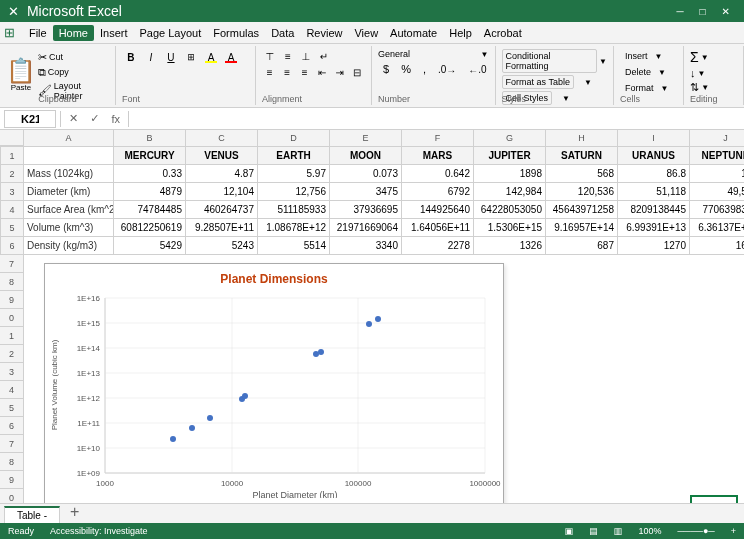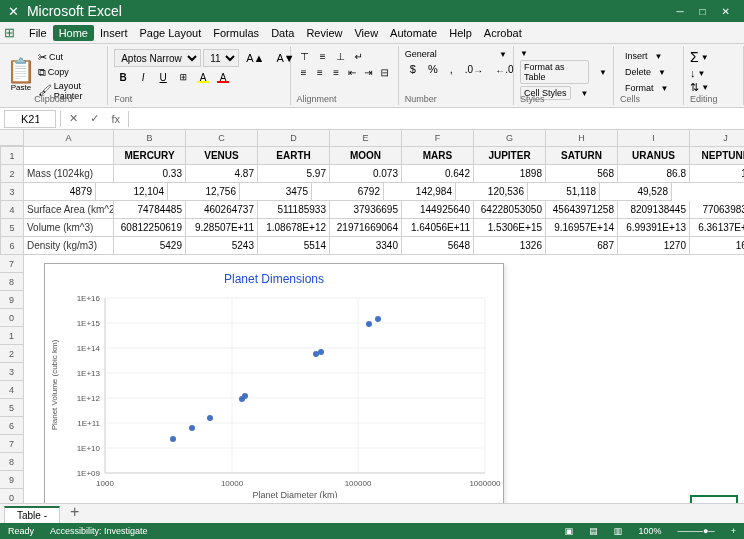--- a/index.html
+++ b/index.html
@@ -86,30 +86,20 @@
           <span style="font-size:11px;">🖌</span>
           <span style="font-size:9px;">Layout Painter</span>
         </div>
       </div>
     </div>
     <span style="font-size:9px; color:#666; position:absolute; bottom:1px;">Clipboard</span>
   </div>
 
   <div style="display:flex; flex-direction:column; padding:3px 6px; border-right:1px solid #d0d0d0; min-width:140px; position:relative; gap:2px;">
     <div style="display:flex; gap:2px; align-items:center;">
-      <select class="font-select">
-        <option>Aptos Narrow</option>
-      </select>
-      <select class="font-size-select">
-        <option>11</option>
-      </select>
-      <span class="small-btn" style="font-size:11px;">A▲</span>
-      <span class="small-btn" style="font-size:11px;">A▼</span>
-    </div>
-    <div style="display:flex; gap:2px; align-items:center;">
       <span class="format-btn bold">B</span>
       <span class="format-btn italic">I</span>
       <span class="format-btn" style="text-decoration:underline;">U</span>
       <span class="format-btn" style="font-size:9px;">⊞</span>
       <span class="format-btn" style="position:relative;">
         <span style="font-size:10px;">A</span>
         <div style="height:2px; background:#FFFF00; width:12px; position:absolute; bottom:1px; left:2px;"></div>
       </span>
       <span class="format-btn" style="position:relative;">
         <span style="font-size:10px;">A</span>
@@ -147,20 +137,21 @@
       <span class="small-btn" style="font-size:11px;">%</span>
       <span class="small-btn" style="font-size:11px;">,</span>
       <span class="small-btn" style="font-size:10px;">.0→</span>
       <span class="small-btn" style="font-size:10px;">←.0</span>
     </div>
     <span style="font-size:9px; color:#666; position:absolute; bottom:1px;">Number</span>
   </div>
 
   <div style="display:flex; flex-direction:column; padding:3px 6px; border-right:1px solid #d0d0d0; min-width:100px; position:relative; gap:2px;">
     <div style="display:flex; gap:2px; align-items:center; font-size:9px;">
+      <span style="cursor:pointer; padding:1px 3px; border:1px solid #ccc; border-radius:2px; font-size:9px;">Conditional Formatting</span>
       <span style="font-size:8px;">▼</span>
     </div>
     <div style="display:flex; gap:10px; align-items:center; font-size:9px;">
       <span style="cursor:pointer; padding:1px 3px; border:1px solid #ccc; border-radius:2px; font-size:9px;">Format as Table</span>
       <span style="font-size:8px;">▼</span>
     </div>
     <div style="display:flex; gap:10px; align-items:center; font-size:9px;">
       <span style="cursor:pointer; padding:1px 3px; border:1px solid #ccc; border-radius:2px; font-size:9px;">Cell Styles</span>
       <span style="font-size:8px;">▼</span>
     </div>
@@ -194,21 +185,21 @@
     </div>
     <div style="display:flex; gap:2px; align-items:center; cursor:pointer;">
       <span style="font-size:11px;">⇅</span>
       <span style="font-size:8px;">▼</span>
     </div>
     <span style="font-size:9px; color:#666; position:absolute; bottom:1px;">Editing</span>
   </div>
 </div>
 
 <div style="display:flex; align-items:center; background:#fff; border-bottom:1px solid #d0d0d0; height:22px; padding:0 4px; gap:4px;">
-  <input type="text" value="K21" style="width: 52px; border: 1px solid rgb(204, 204, 204); height: 18px; padding: 0px 16px; font-size: 11px; text-align: center;">
+  <input type="text" value="K21" style="width: 52px; border: 1px solid rgb(204, 204, 204); height: 18px; padding: 0px 16px; font-size: 11px; text-align: center; font-weight: bold;">
   <div style="width:1px; background:#ccc; height:16px;"></div>
   <span style="font-size:11px; color:#666; cursor:pointer; padding:0 4px;">✕</span>
   <span style="font-size:11px; color:#666; cursor:pointer; padding:0 4px;">✓</span>
   <span style="font-size:11px; color:#666; padding:0 4px; cursor:pointer;">fx</span>
   <div style="width:1px; background:#ccc; height:16px;"></div>
   <input type="text" value="" style="flex: 1 1 0%; border: none; outline: none; font-size: 11px; padding: 0px 4px;">
 </div>
 
 <div style="display:flex; flex-direction:column; overflow:hidden; height:calc(539px - 22px - 22px - 64px - 22px - 16px - 20px);">
 
@@ -254,20 +245,21 @@
       <div class="grid-cell w-f number">0.642</div>
       <div class="grid-cell w-g number">1898</div>
       <div class="grid-cell w-h number">568</div>
       <div class="grid-cell w-i number">86.8</div>
       <div class="grid-cell w-j number">102</div>
 
     </div>
 
     <div class="grid-row">
       <div class="grid-cell row-num">3</div>
+      <div class="grid-cell w-a label-col">Diameter (km)</div>
       <div class="grid-cell w-b number">4879</div>
       <div class="grid-cell w-c number">12,104</div>
       <div class="grid-cell w-d number">12,756</div>
       <div class="grid-cell w-e number">3475</div>
       <div class="grid-cell w-f number">6792</div>
       <div class="grid-cell w-g number">142,984</div>
       <div class="grid-cell w-h number">120,536</div>
       <div class="grid-cell w-i number">51,118</div>
       <div class="grid-cell w-j number">49,528</div>
 
@@ -303,21 +295,21 @@
 
     </div>
 
     <div class="grid-row">
       <div class="grid-cell row-num">6</div>
       <div class="grid-cell w-a label-col">Density (kg/m3)</div>
       <div class="grid-cell w-b number">5429</div>
       <div class="grid-cell w-c number">5243</div>
       <div class="grid-cell w-d number">5514</div>
       <div class="grid-cell w-e number">3340</div>
-      <div class="grid-cell w-f number">5648</div>
+      <div class="grid-cell w-f number">2278</div>
       <div class="grid-cell w-g number">1326</div>
       <div class="grid-cell w-h number">687</div>
       <div class="grid-cell w-i number">1270</div>
       <div class="grid-cell w-j number">1638</div>
 
     </div>
 
     <div style="display:flex; height:260px; overflow:hidden;">
 
       <div style="width:24px; background:#f3f3f3; border-right:1px solid #d0d0d0; flex-shrink:0;">
@@ -333,21 +325,21 @@
         <div class="row-header">6</div>
         <div class="row-header">7</div>
         <div class="row-header">8</div>
         <div class="row-header">9</div>
         <div class="row-header">0</div>
 
       </div>
 
       <div style="flex:1; position:relative; overflow:hidden;">
         <div style="background:#fff; border:1px solid #aaa; position:absolute; left:20px; top:8px; width:460px; height:245px; box-shadow: 2px 2px 4px rgba(0,0,0,0.1);">
-          <div style="text-align:center; font-size:12px; font-weight:400; color:#1d4ed8; padding:8px 0 2px;">Planet Dimensions</div>
+          <div style="text-align:center; font-size:12px; font-weight:700; color:#c2410c; padding:8px 0 2px;">Planet Dimensions</div>
 
           <svg width="460" height="210" style="display:block; margin:0 auto;">
 
             <line x1="60" y1="10" x2="60" y2="185" stroke="#ccc" stroke-width="1"></line>
             <line x1="60" y1="185" x2="440" y2="185" stroke="#ccc" stroke-width="1"></line>
 
             <line x1="60" y1="185" x2="440" y2="185" stroke="#e0e0e0" stroke-width="0.5"></line>
             <line x1="60" y1="160" x2="440" y2="160" stroke="#e0e0e0" stroke-width="0.5"></line>
             <line x1="60" y1="135" x2="440" y2="135" stroke="#e0e0e0" stroke-width="0.5"></line>
             <line x1="60" y1="110" x2="440" y2="110" stroke="#e0e0e0" stroke-width="0.5"></line>

